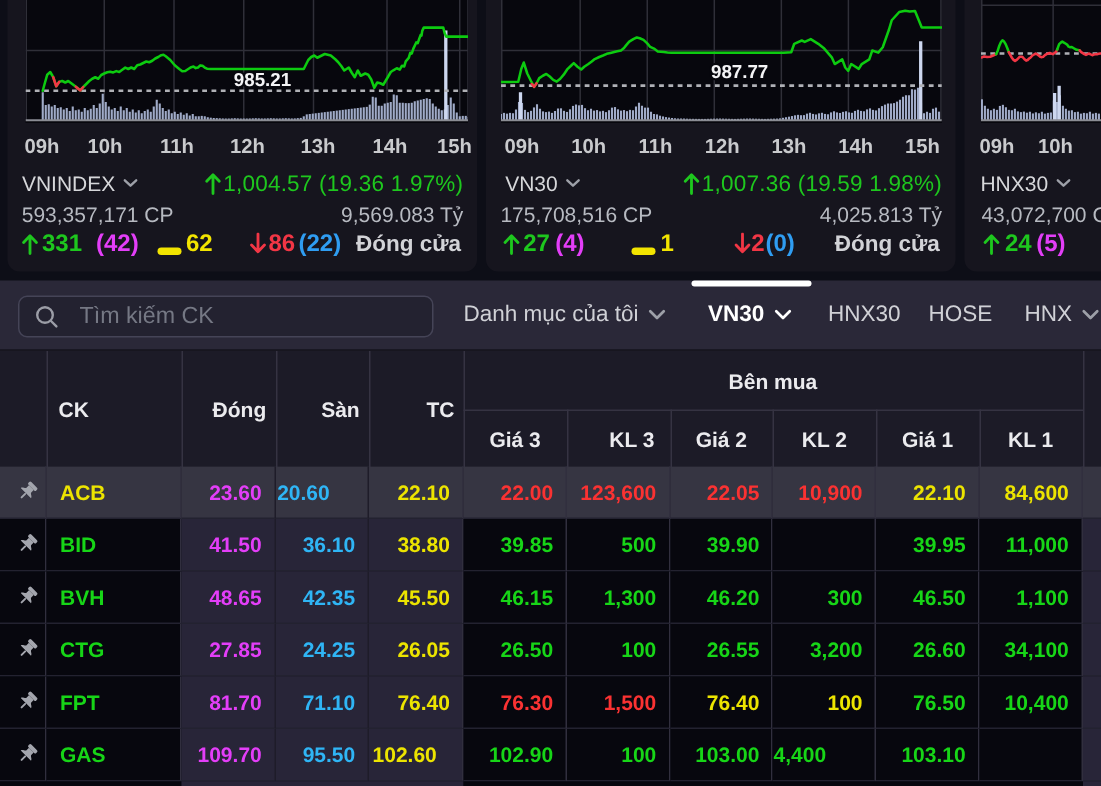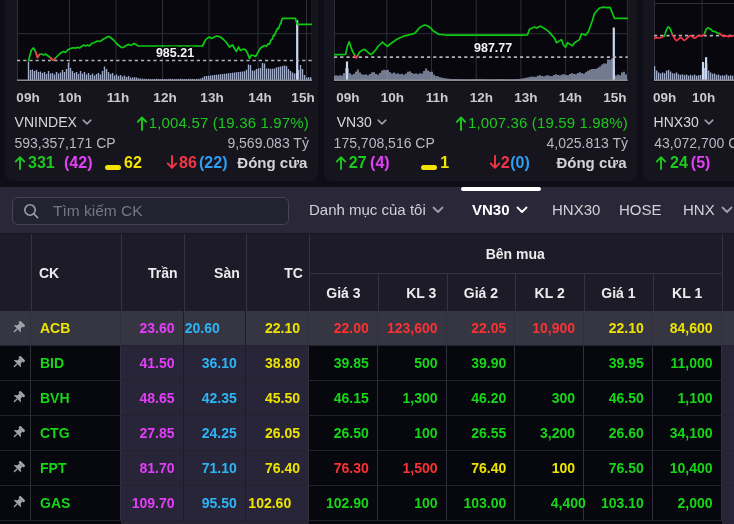--- a/index.html
+++ b/index.html
@@ -560,21 +560,21 @@
       <div class="hv" style="left:245.80px;top:0;height:78px"></div>
       <div class="hv" style="left:309.00px;top:0;height:78px"></div>
       <div class="hv" style="left:721.50px;top:0;height:78px"></div>
       <div class="hv" style="left:377.75px;top:39px;height:39px"></div>
       <div class="hv" style="left:446.50px;top:39px;height:39px"></div>
       <div class="hv" style="left:515.25px;top:39px;height:39px"></div>
       <div class="hv" style="left:584.00px;top:39px;height:39px"></div>
       <div class="hv" style="left:652.75px;top:39px;height:39px"></div>
       <div style="position:absolute;left:309px;width:412.5px;top:39px;height:1px;background:#353342"></div>
       <div class="hcell" style="left:39px;top:0;height:78px">CK</div>
-      <div class="hcell" style="left:121.00px;width:62.50px;top:0;height:78px;justify-content:flex-end;padding-right:6px">Trần</div>
+      <div class="hcell" style="left:121.00px;width:62.50px;top:0;height:78px;justify-content:flex-end;padding-right:6px">Đóng</div>
       <div class="hcell" style="left:183.50px;width:62.30px;top:0;height:78px;justify-content:flex-end;padding-right:6px">Sàn</div>
       <div class="hcell" style="left:245.80px;width:63.20px;top:0;height:78px;justify-content:flex-end;padding-right:6px">TC</div>
       <div class="hcell" style="left:309px;width:412.5px;top:0;height:39px;justify-content:center">Bên mua</div>
       <div class="hcell" style="left:309.00px;width:68.75px;top:39px;height:39px;justify-content:center">Giá 3</div>
       <div class="hcell" style="left:377.75px;width:87px;top:39px;height:39px;justify-content:center">KL 3</div>
       <div class="hcell" style="left:446.50px;width:68.75px;top:39px;height:39px;justify-content:center">Giá 2</div>
       <div class="hcell" style="left:515.25px;width:68.75px;top:39px;height:39px;justify-content:center">KL 2</div>
       <div class="hcell" style="left:584.00px;width:68.75px;top:39px;height:39px;justify-content:center">Giá 1</div>
       <div class="hcell" style="left:652.75px;width:68.75px;top:39px;height:39px;justify-content:center">KL 1</div>
     </div>
@@ -752,23 +752,22 @@
           <rect x="11.2" y="11.6" width="1.6" height="5.6" rx="0.8"></rect>
         </g>
       </svg>
       <div class="cell cl" style="left:31px;width:90px;padding-left:9px;color:#17d517">GAS</div>
       <div class="cell" style="left:121.00px;width:62.50px;padding-right:9px;color:#e33ef8">109.70</div>
       <div class="cell" style="left:183.50px;width:62.30px;padding-right:9px;color:#2fb5f5">95.50</div>
       <div class="cell" style="left:237px;width:63.20px;padding-right:9px;color:#ece400">102.60</div>
       <div class="cell" style="left:309.00px;width:68.75px;padding-right:9px;color:#17d517">102.90</div>
       <div class="cell" style="left:377.75px;width:68.75px;padding-right:9px;color:#17d517">100</div>
       <div class="cell" style="left:446.50px;width:68.75px;padding-right:9px;color:#17d517">103.00</div>
-      <div class="cell" style="left:526px;width:68.75px;padding-right:9px;color:#17d517">4,400</div>
+      <div class="cell" style="left:491px;width:68.75px;padding-right:9px;color:#17d517">4,400</div>
       <div class="cell" style="left:584.00px;width:68.75px;padding-right:9px;color:#17d517">103.10</div>
-      <div class="cell" style="left:652.75px;width:68.75px;padding-right:9px;color:#17d517">2,000</div>
     </div>
     <div class="row" style="top:288px;height:3px">
       <div class="cell" style="left:0.00px;width:31.00px;height:3px;background:#07070e"></div>
       <div class="cell" style="left:31.00px;width:90.00px;height:3px;background:#07070e"></div>
       <div class="cell" style="left:121.00px;width:62.50px;height:3px;background:#282538"></div>
       <div class="cell" style="left:183.50px;width:62.30px;height:3px;background:#282538"></div>
       <div class="cell" style="left:245.80px;width:63.20px;height:3px;background:#282538"></div>
       <div class="cell" style="left:309.00px;width:68.75px;height:3px;background:#07070e"></div>
       <div class="cell" style="left:377.75px;width:68.75px;height:3px;background:#07070e"></div>
       <div class="cell" style="left:446.50px;width:68.75px;height:3px;background:#07070e"></div>

